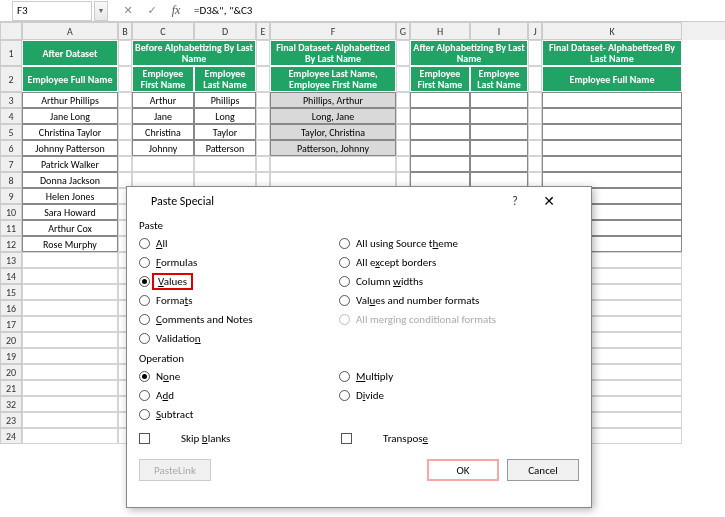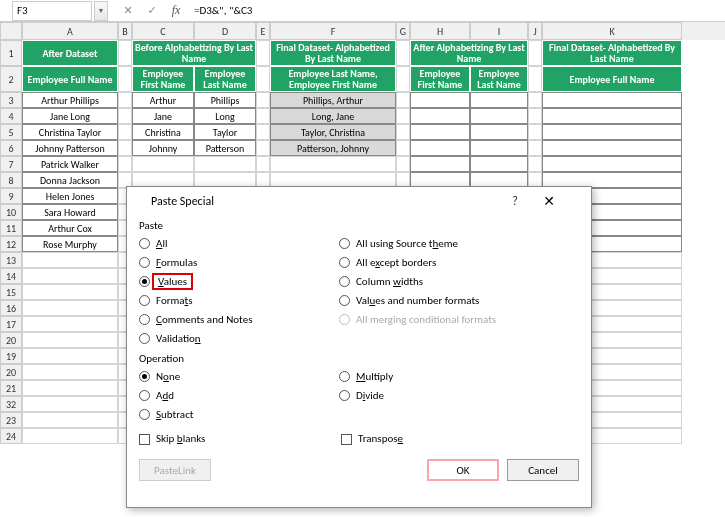--- a/index.html
+++ b/index.html
@@ -50,21 +50,21 @@
 .opt { display: flex; align-items: center; height: 19px; }
 .radio { width: 11px; height: 11px; border: 1px solid #555; border-radius: 50%; margin-right: 6px; display:flex; align-items:center; justify-content:center; background:#fff; }
 .radio.checked::after { content:''; width:5px; height:5px; background:#000; border-radius:50%; }
 .radio.disabled { border-color: #bbb; }
 .opt-label { }
 .opt-label .u { text-decoration: underline; }
 .opt.disabled { color: #aaa; }
 .highlight { border: 2px solid #d00; padding: 0 4px; margin-left: -4px; }
 .chk { width: 11px; height: 11px; border: 1px solid #555; margin-right: 6px; background:#fff; }
 .chk-row { display: flex; margin-top: 8px; }
-.chk-item { display: flex; align-items: flex-end; width: 202px; }
+.chk-item { display: flex; align-items: center; width: 202px; gap: 25px; }
 .dlg-btns { display: flex; justify-content: flex-end; margin-top: 14px; gap: 8px; align-items: center; }
 .btn { min-width: 72px; height: 22px; border: 1px solid #999; background: #f0f0f0; font-size: 11px; display:flex; align-items:center; justify-content:center; }
 .btn.ok { border: 2px solid #fca5a5; background:#fff; font-weight: 500; }
 .btn.disabled { color: #aaa; border-color:#ccc; }
 .paste-link-wrap { flex: 1; }
 </style>
 </head>
 <body>
 
 <div class="formula-bar">

